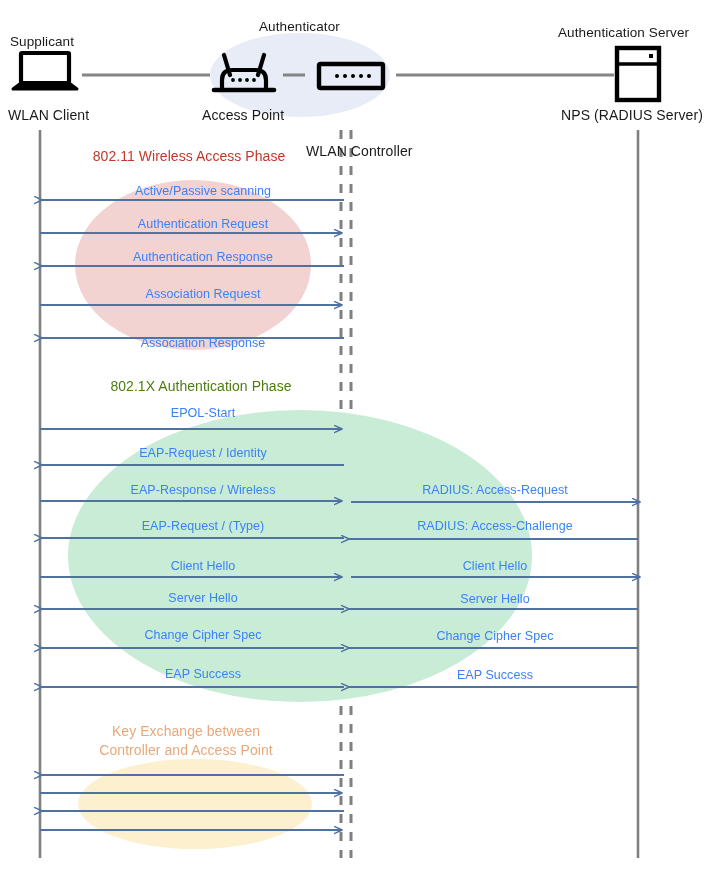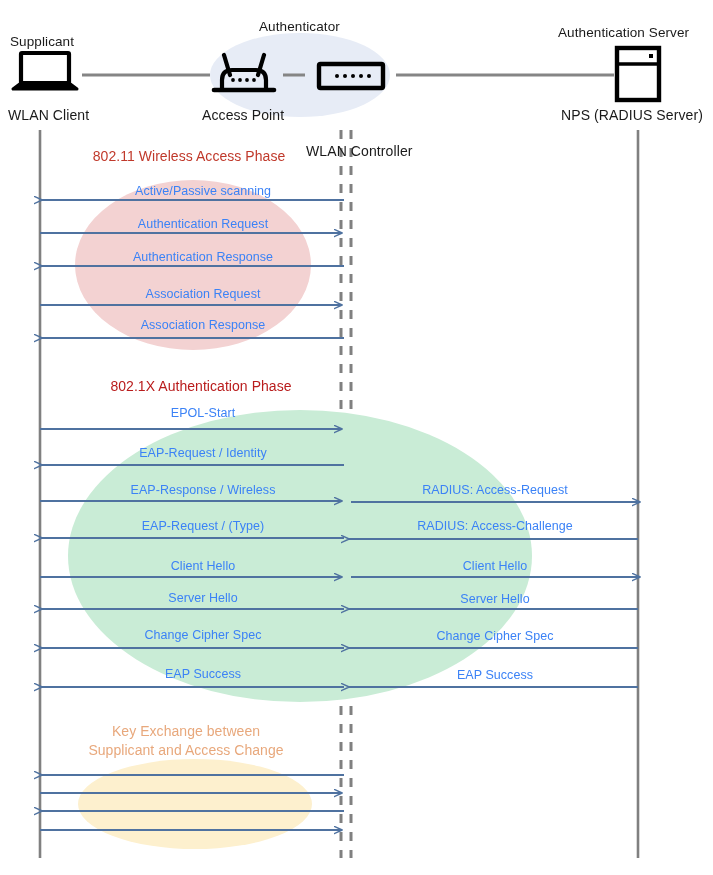--- a/index.html
+++ b/index.html
@@ -16,21 +16,21 @@
     white-space:nowrap;letter-spacing:0.1px;
   }
   .role-label{font-size:13.5px;}
   .node-label{font-size:14px;}
 
   .phase-title{
     position:absolute;font-size:14px;white-space:nowrap;
     text-align:center;line-height:19px;letter-spacing:0.05px;
   }
   .phase-80211{color:#c0392b;}
-  .phase-8021x{color:#b91c1c;}
+  .phase-8021x{color:#4d7c0f;}
   .phase-key{color:#e8a87c;}
 
   .msg{
     position:absolute;font-size:12.5px;color:#3b82f6;
     white-space:nowrap;text-align:center;letter-spacing:0.05px;
   }
   .msg-center{transform:translateX(-50%);}
 </style>
 </head>
 <body>
@@ -133,27 +133,27 @@
   <div class="hdr-label role-label" style="left:558px;top:19px;margin-top:6px;">Authentication Server</div>
 
   <div class="hdr-label node-label" style="left:8px;top:107px;">WLAN Client</div>
   <div class="hdr-label node-label" style="left:202px;top:107px;">Access Point</div>
   <div class="hdr-label node-label" style="left:306px;top:107px;margin-top:36px;">WLAN Controller</div>
   <div class="hdr-label node-label" style="left:561px;top:107px;">NPS (RADIUS Server)</div>
 
   <div class="phase-title phase-80211 msg-center" style="left:189px;top:147px;">802.11 Wireless Access Phase</div>
   <div class="phase-title phase-8021x msg-center" style="left:201px;top:377px;">802.1X Authentication Phase</div>
   <div class="phase-title phase-key msg-center" style="left:186px;top:722px;">Key Exchange between</div>
-  <div class="phase-title phase-key msg-center" style="left:186px;top:741px;">Supplicant and Access Change</div>
+  <div class="phase-title phase-key msg-center" style="left:186px;top:741px;">Controller and Access Point</div>
 
   <div class="msg msg-center" style="left:203px;top:184px;">Active/Passive scanning</div>
   <div class="msg msg-center" style="left:203px;top:217px;">Authentication Request</div>
   <div class="msg msg-center" style="left:203px;top:250px;">Authentication Response</div>
   <div class="msg msg-center" style="left:203px;top:287px;">Association Request</div>
-  <div class="msg msg-center" style="left:203px;top:318px;">Association Response</div>
+  <div class="msg msg-center" style="left:203px;top:336px;">Association Response</div>
 
   <div class="msg msg-center" style="left:203px;top:406px;">EPOL-Start</div>
   <div class="msg msg-center" style="left:203px;top:446px;">EAP-Request / Identity</div>
   <div class="msg msg-center" style="left:203px;top:483px;">EAP-Response / Wireless</div>
   <div class="msg msg-center" style="left:203px;top:519px;">EAP-Request / (Type)</div>
   <div class="msg msg-center" style="left:203px;top:559px;">Client Hello</div>
   <div class="msg msg-center" style="left:203px;top:591px;">Server Hello</div>
   <div class="msg msg-center" style="left:203px;top:628px;">Change Cipher Spec</div>
   <div class="msg msg-center" style="left:203px;top:667px;">EAP Success</div>
 

